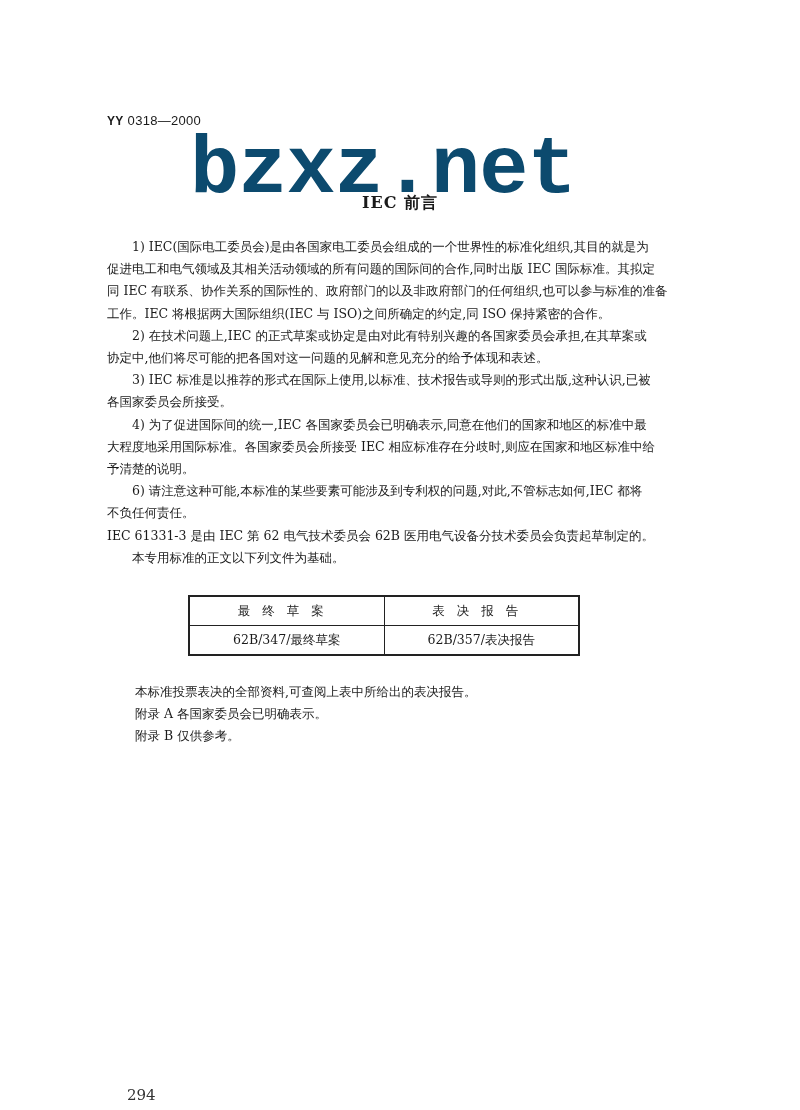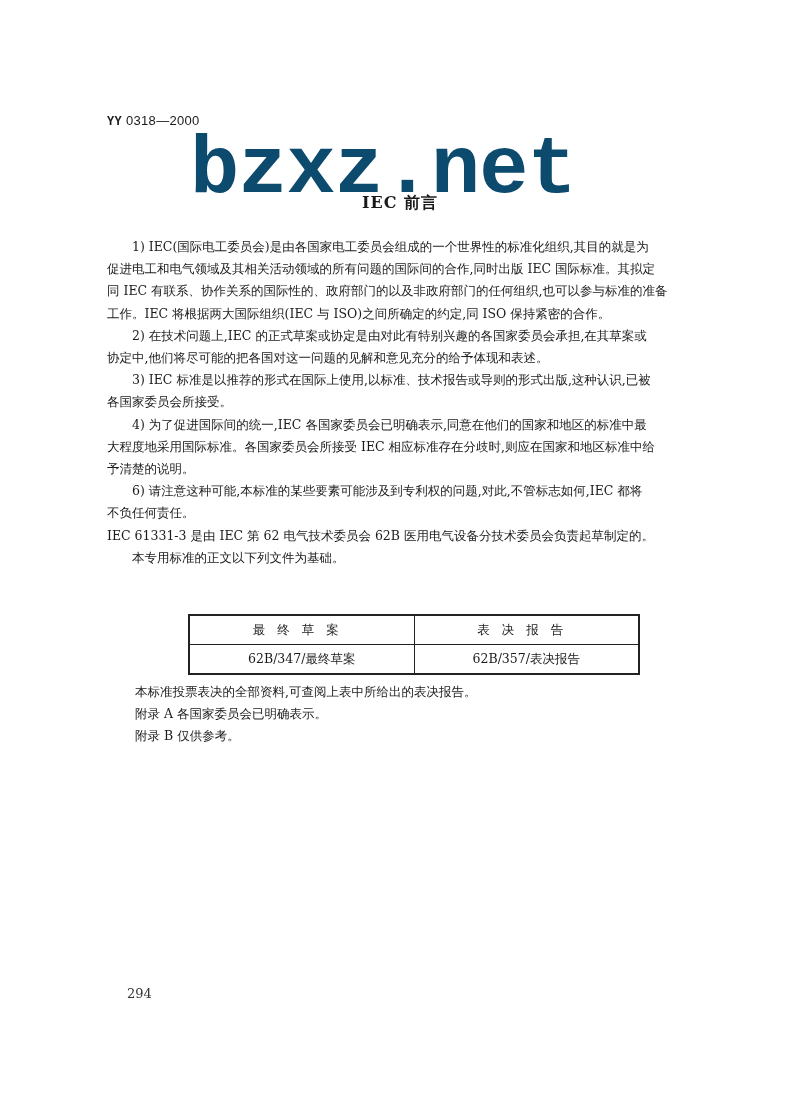--- a/index.html
+++ b/index.html
@@ -9,21 +9,21 @@
     position: relative;
     overflow: hidden;
     font-family: "DejaVu Serif", "Liberation Serif", serif;
     color: #1a1a1a;
   }
   .std-code {
     position: absolute; left: 107px; top: 113px;
     font-family: "Liberation Sans", "DejaVu Sans", sans-serif;
     font-size: 13px; letter-spacing: 0.3px;
   }
-  .std-code b { font-family: Liberation Mono, monospace; font-weight: bold; font-size: 12px; margin-right: 4px; }
+  .std-code b { font-family: Liberation Sans, sans-serif; font-weight: bold; font-size: 12px; margin-right: 4px; }
   .watermark {
     position: absolute; left: 190px; top: 130px;
     font-family: Liberation Mono, monospace;
     font-weight: bold; font-size: 82px;
     color: #0c4a6e; letter-spacing: -1px;
     line-height: 1;
   }
   .title {
     position: absolute; left: 0; right: 0; top: 193px;
     text-align: center;
@@ -31,34 +31,34 @@
     letter-spacing: 1px;
   }
   .body-text {
     position: absolute; left: 107px; width: 594px; top: 236px;
     font-size: 12.5px; line-height: 22.2px;
     text-align: justify;
   }
   .para { margin: 0; text-indent: 2em; }
   .line { display: block; white-space: nowrap; overflow: hidden; }
   .table-wrap {
-    position: absolute; left: 188px; top: 614px; width: 452px;
+    position: absolute; left: 188px; top: 595px; width: 392px;
   }
   table { border-collapse: collapse; width: 100%; font-size: 12.5px; }
   th, td { border: 1px solid #222; height: 26px; text-align: center; font-weight: normal; }
   table { border: 2px solid #222; }
   th { letter-spacing: 12px; }
   .after-table {
     position: absolute; left: 135px; top: 681px;
     font-size: 12.5px; line-height: 22.2px;
   }
   .after-table div { white-space: nowrap; }
   .page-num {
-    position: absolute; left: 127px; top: 986px;
-    font-size: 13px; color: #333;
+    position: absolute; left: 127px; top: 1086px;
+    font-size: 15px; color: #333;
   }
 </style>
 </head>
 <body>
 
 <div class="std-code">
   <b>YY</b><span>0318—2000</span>
 </div>
 
 <div class="watermark">bzxz.net</div>

